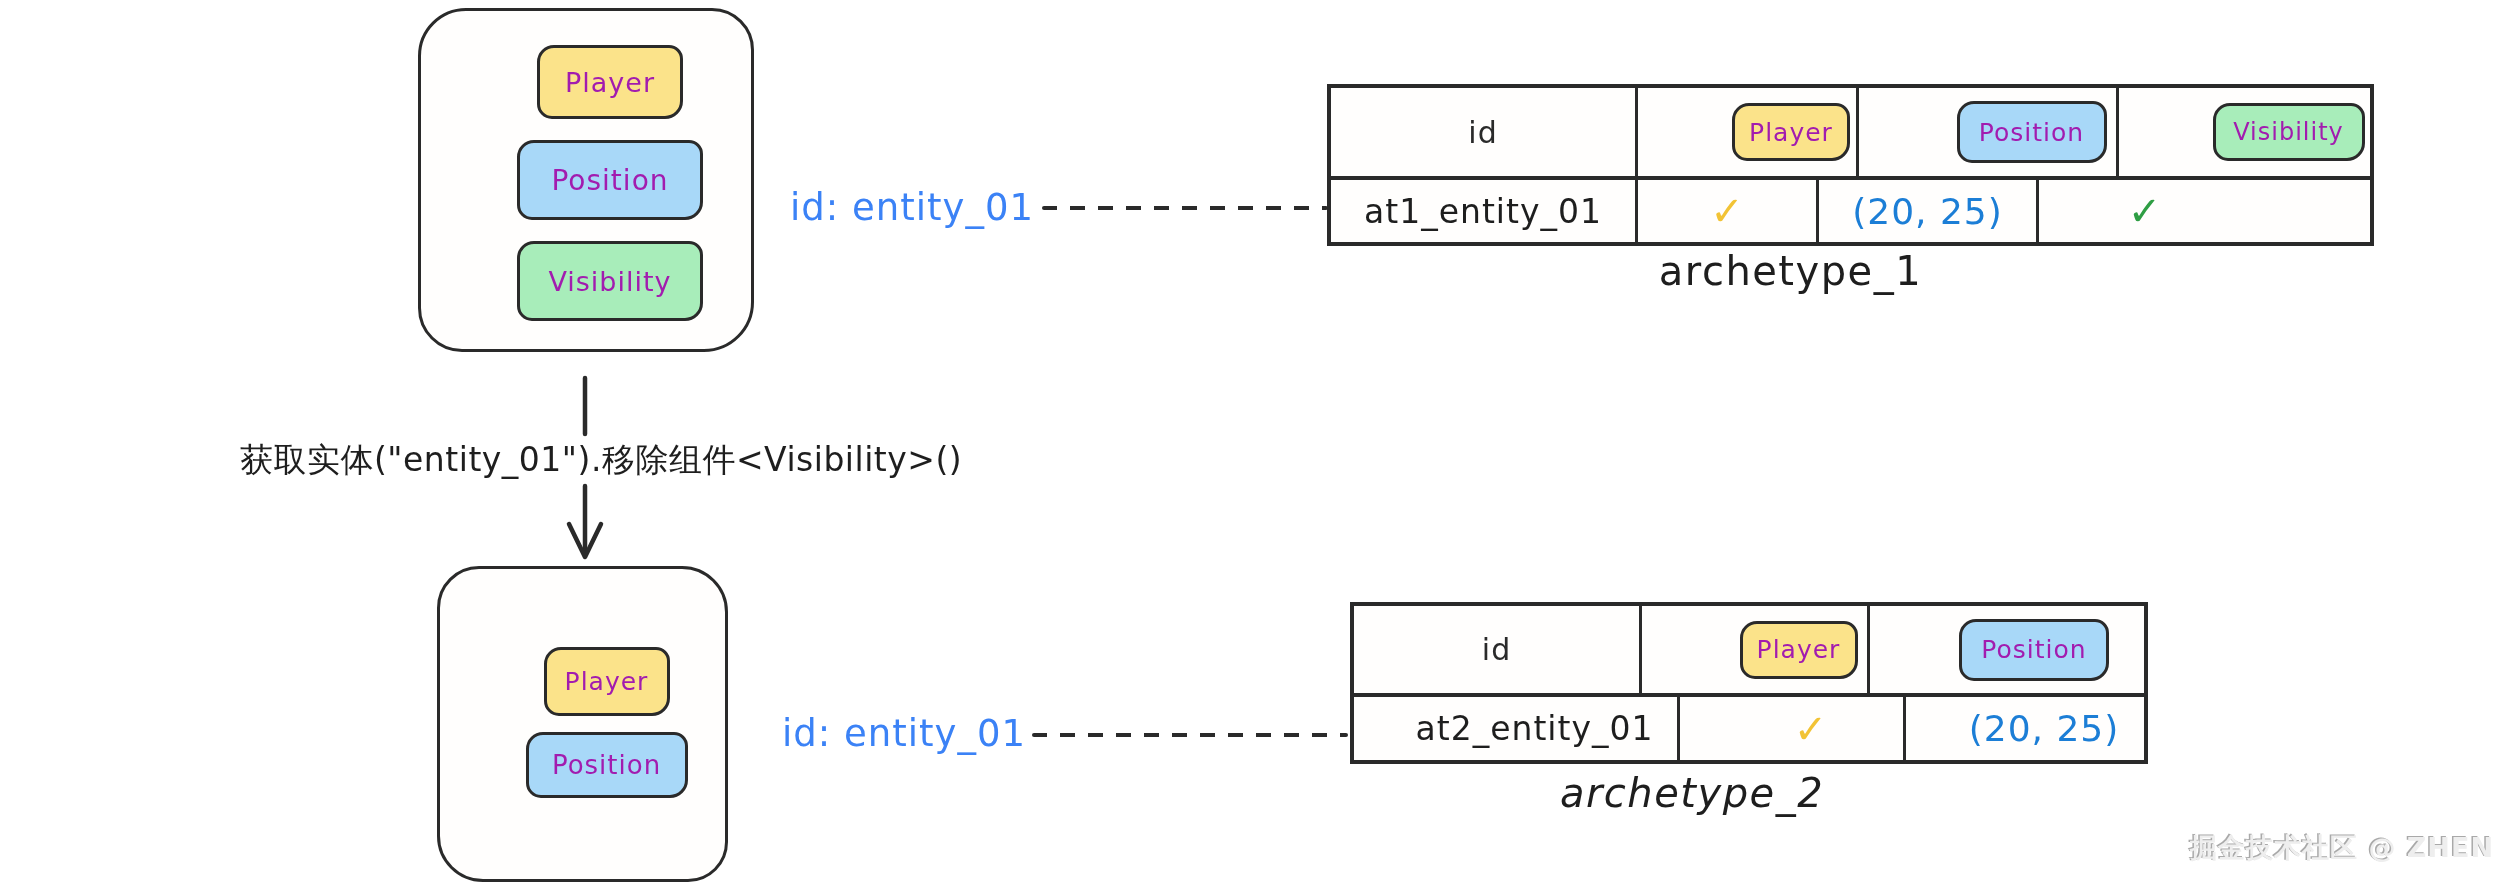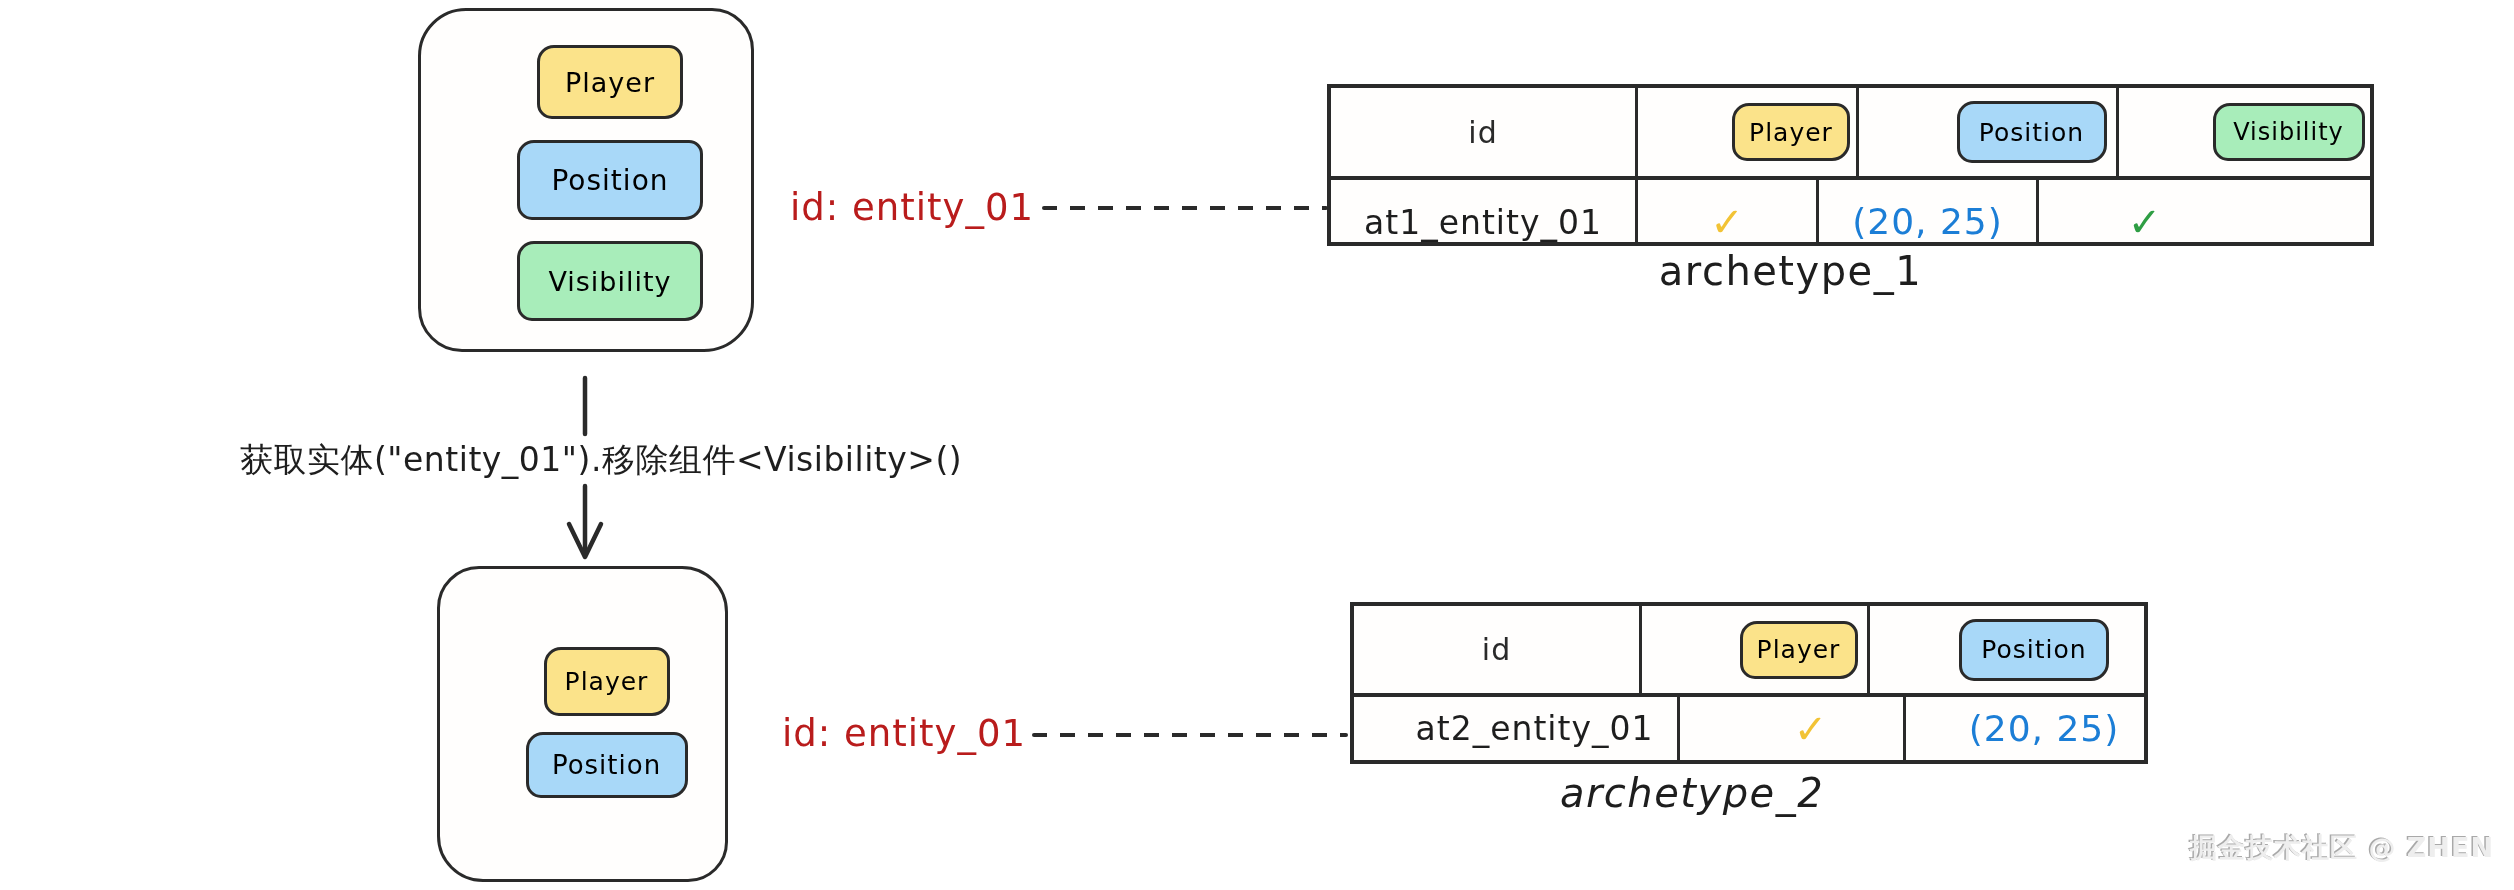--- a/index.html
+++ b/index.html
@@ -18,21 +18,21 @@
   }
   .entity-box.before{left:418px;top:8px;width:336px;height:344px;
     border-radius:48px 42px 50px 44px;padding-top:34px;gap:21px;}
   .entity-box.after{left:437px;top:566px;width:291px;height:316px;
     border-radius:42px 46px 40px 46px;padding-top:78px;gap:16px;}
 
   .badge{
     border:3px solid var(--ink);
     border-radius:17px 14px 18px 15px;
     display:flex;align-items:center;justify-content:center;
-    box-sizing:border-box;color:#000000;letter-spacing:1px;margin-left:48px;
+    box-sizing:border-box;color:#a21caf;letter-spacing:1px;margin-left:48px;
   }
   .badge.yellow{background:var(--badge-yellow);}
   .badge.blue{background:var(--badge-blue);}
   .badge.green{background:var(--badge-green);}
 
   .b-player-1{width:146px;height:74px;font-size:27px;}
   .b-position-1{width:186px;height:80px;font-size:28px;}
   .b-visibility-1{width:186px;height:80px;font-size:27px;}
   .b-player-2{width:126px;height:69px;font-size:25px;}
   .b-position-2{width:162px;height:66px;font-size:26px;}
@@ -40,42 +40,42 @@
   
   .arrow-svg{left:550px;top:368px;width:72px;height:200px;}
   .arrow-svg line,.arrow-svg polyline{stroke:var(--ink);stroke-width:4.5;fill:none;stroke-linecap:round;stroke-linejoin:round;}
 
   .transition-label{
     left:240px;top:438px;width:660px;text-align:center;
     font-size:33px;letter-spacing:0.5px;color:#1e1e1e;white-space:nowrap;
   }
 
   
-  .entity-id-label{font-size:37px;letter-spacing:1px;color:#b91c1c;white-space:nowrap;}
+  .entity-id-label{font-size:37px;letter-spacing:1px;color:#3b82f6;white-space:nowrap;}
   .id-label-top{left:790px;top:186px;}
   .id-label-bottom{left:782px;top:712px;}
   .dash-line{
     height:4px;border-radius:2px;
     background:repeating-linear-gradient(90deg,var(--ink) 0 15px,transparent 15px 28px);
   }
   .dash-top{left:1042px;top:206px;width:286px;}
   .dash-bottom{left:1032px;top:733px;width:316px;}
 
   
   .arch-table{border:4px solid var(--ink);background:#fffefd;display:flex;flex-direction:column;}
   .t-row{display:flex;}
   .t-row.header{border-bottom:4px solid var(--ink);gap:40px;}
   .cell{
     border-right:3px solid var(--ink);
     display:flex;align-items:center;justify-content:center;box-sizing:border-box;
   }
   .cell.last{border-right:none;}
   .table-1{left:1327px;top:84px;}
   .table-1 .header .cell{height:88px;}
-  .table-1 .data .cell{height:62px;align-items:flex-end;}
+  .table-1 .data .cell{height:62px;}
   .table-1 .c0{width:307px;} .table-1 .c1{width:181px;}
   .table-1 .c2{width:220px;} .table-1 .c3{width:211px;}
   .table-2{left:1350px;top:602px;}
   .table-2 .header .cell{height:87px;}
   .table-2 .data .cell{height:63px;margin-left:38px;}
   .table-2 .c0{width:288px;} .table-2 .c1{width:188px;} .table-2 .c2{width:200px;}
 
   .hdr-id{font-size:30px;letter-spacing:1px;}
   .hdr-badge-player{width:118px;height:58px;font-size:25px;}
   .hdr-badge-position{width:150px;height:62px;font-size:25px;}

